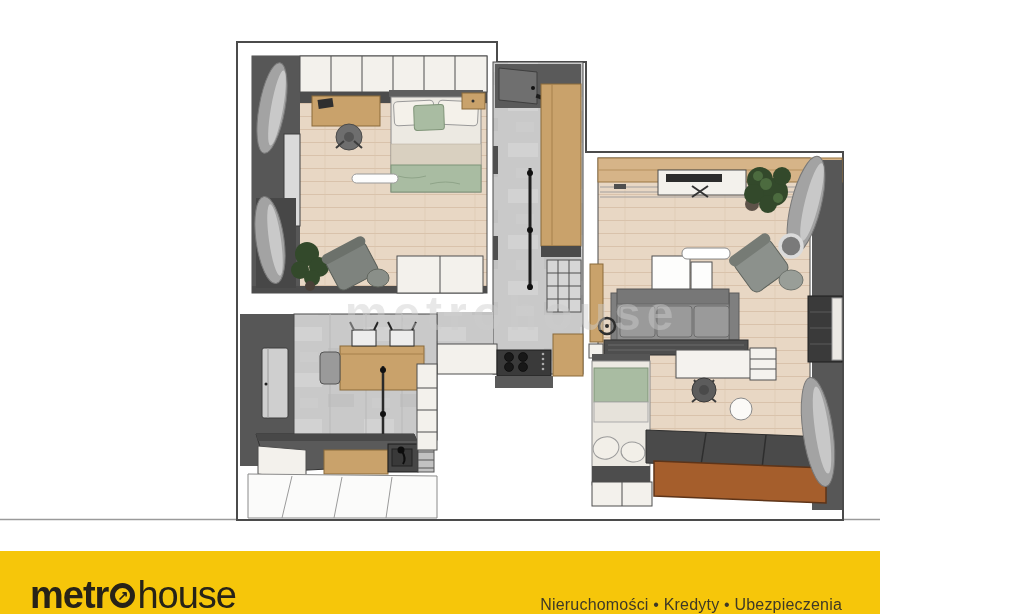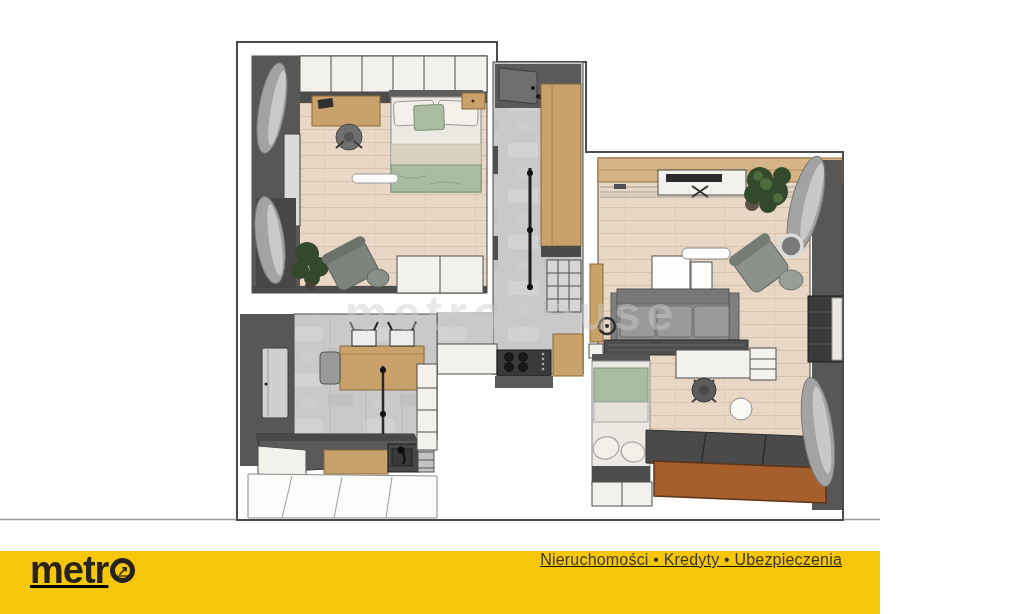--- a/index.html
+++ b/index.html
@@ -21,22 +21,22 @@
   .curtain{fill:var(--curtain-gray,#A3A3A3);stroke:#787878;stroke-width:1;}
   .floorline{stroke:var(--outline-gray,#4B4B4B);stroke-width:1;}
   .watermark{
     font-family:"Liberation Sans",sans-serif;font-size:48px;font-weight:bold;
     fill:#CDCDCD;opacity:.45;letter-spacing:6px;text-anchor:middle;
   }
   
   .brand-bar{
     position:absolute;left:0;right:0;bottom:0;height:63px;
     background:var(--bar-yellow,#F6C60A);
-    display:flex;align-items:flex-start;justify-content:space-between;
-    padding:0 38px 0 30px;box-sizing:border-box;text-decoration:underline;
+    display:flex;align-items:flex-end;justify-content:space-between;
+    padding:0 38px 0 30px;box-sizing:border-box;
   }
   .logo{display:flex;align-items:center;font-size:38px;line-height:1;
     color:var(--logo-ink,#272318);letter-spacing:-1px;}
   .logo-bold{font-weight:700;}
   .logo-light{font-weight:400;}
   .logo-o{
     width:15px;height:15px;border:5px solid var(--logo-ink,#272318);border-radius:50%;
     display:inline-flex;align-items:center;justify-content:center;margin:1px 2px 0 2px;flex:0 0 auto;
   }
   .logo-o .arrow{font-size:13px;font-weight:700;letter-spacing:0;transform:translateY(-0.5px);}
@@ -352,17 +352,18 @@
 
     <text class="watermark" x="512" y="330">metrohouse</text>
   </svg>
 
   <footer class="brand-bar">
     <div class="logo">
       <span class="logo-bold">metr</span>
       <span class="logo-o">
           <span class="arrow">↗</span>
         </span>
+      <span class="logo-light">house</span>
     </div>
     <div class="tagline">Nieruchomości • Kredyty • Ubezpieczenia</div>
   </footer>
 
 </div>
 
 </body></html>

